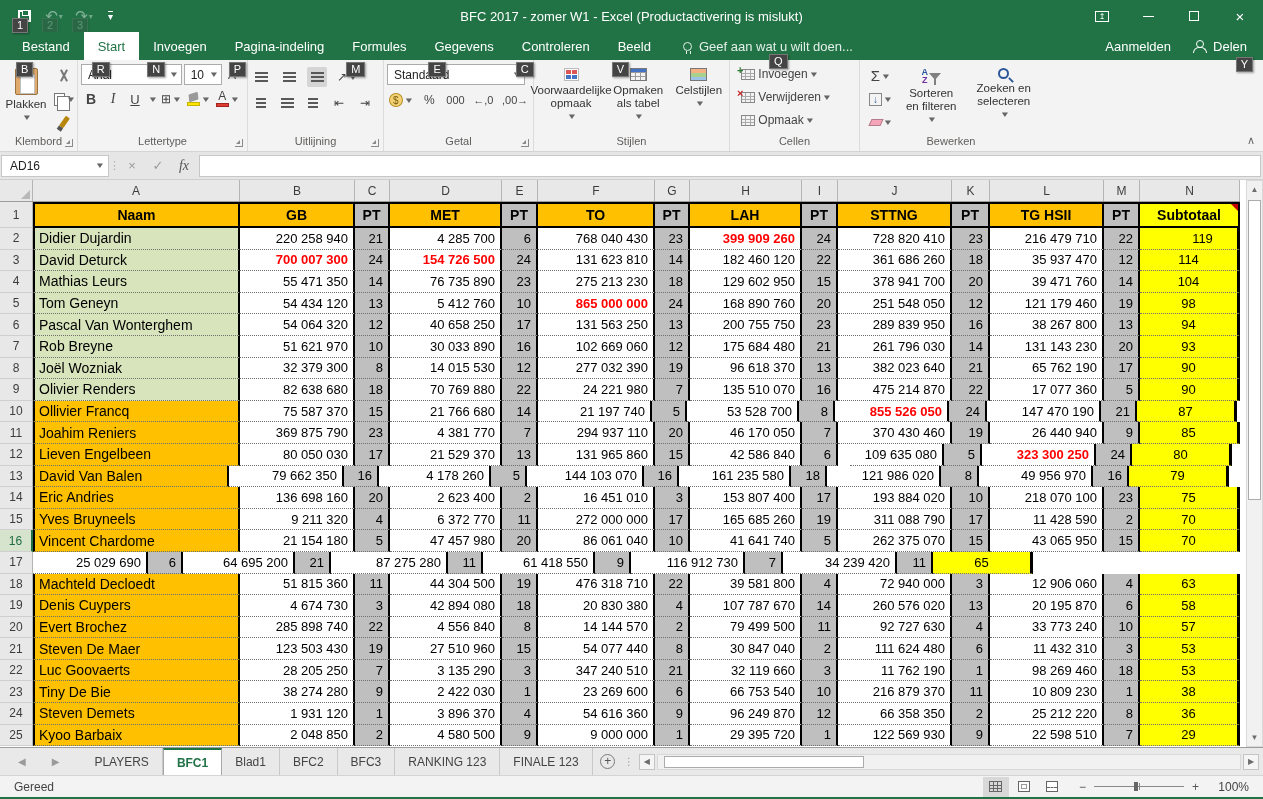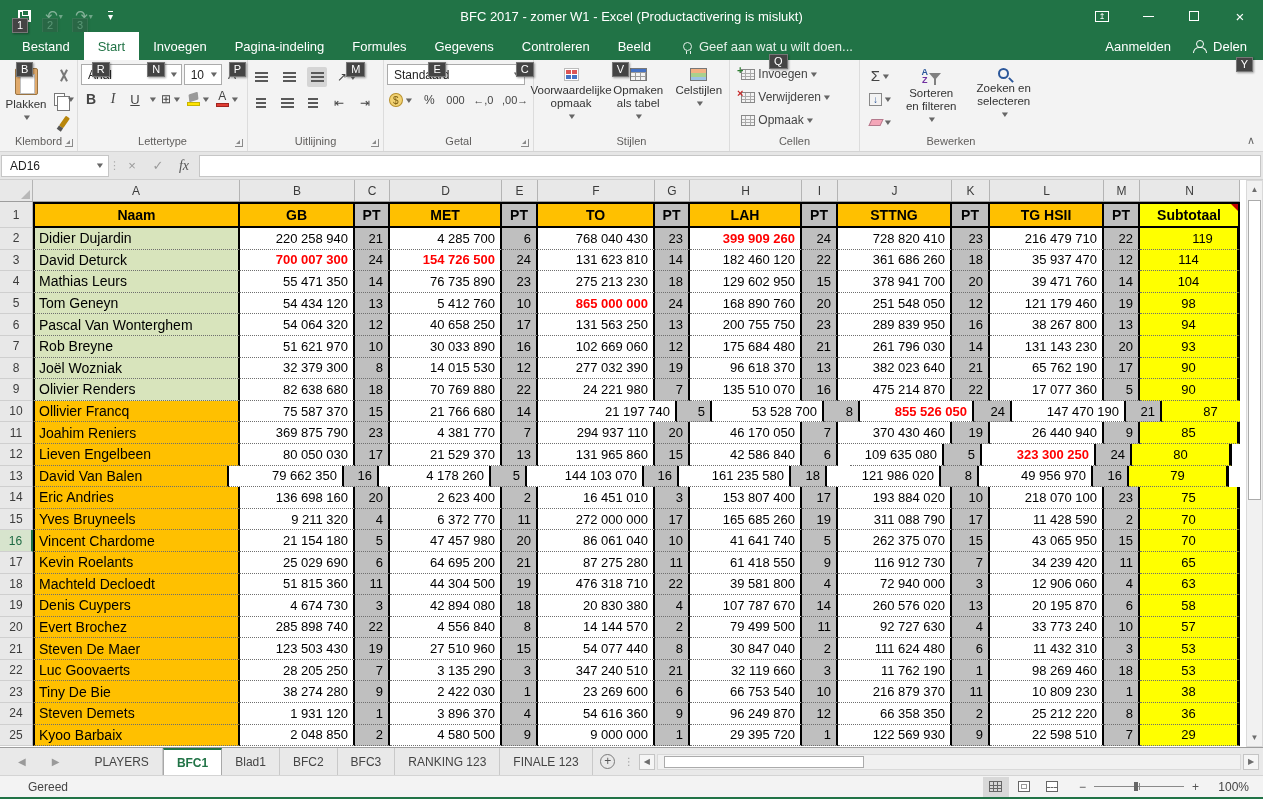--- a/index.html
+++ b/index.html
@@ -155,21 +155,21 @@
   .stab.active { background:#fff; color:#217346; font-weight:bold; border-top:2px solid #217346; border-right:1px solid #a8a8a8; border-left:1px solid #a8a8a8; }
   .addsheet { width:30px; display:flex; align-items:center; justify-content:center; }
   .ic-plus-circle { width:15px; height:15px; border-radius:50%; border:1px solid #7a7a7a; color:#555; font-size:12px; line-height:13px; text-align:center; }
   .hsplit { width:12px; display:flex; align-items:center; justify-content:center; color:#9a9a9a; font-size:10px; letter-spacing:0; }
   .hscroll { flex:1; display:flex; align-items:center; padding:0 4px; gap:2px; }
   .harrow { width:16px; height:16px; display:flex; align-items:center; justify-content:center; border:1px solid #c4c4c4; background:#f5f5f5; color:#6d6d6d; font-size:8px; }
   .htrack { flex:1; height:16px; background:#f1f1f1; border:1px solid #d9d9d9; position:relative; }
   .hthumb { position:absolute; left:6px; top:1px; height:12px; width:200px; background:#fff; border:1px solid #ababab; }
 
   
-  .statusbar { height:24px; background:#f3f3f3; border-top:1px solid #d4d4d4; display:flex; align-items:center; font-size:12px; color:#444; padding-left:28px; flex:0 0 auto; border-bottom:2px solid #217346; }
+  .statusbar { height:24px; background:#f3f3f3; border-top:1px solid #d4d4d4; display:flex; align-items:center; font-size:12px; color:#444; padding-left:14px; flex:0 0 auto; border-bottom:2px solid #217346; }
   .sb-right { margin-left:auto; display:flex; align-items:center; gap:14px; padding-right:14px; }
   .viewbtns { display:flex; gap:2px; }
   .vbtn { width:26px; height:20px; display:flex; align-items:center; justify-content:center; }
   .vbtn.active { background:#d8d8d8; }
   .vi-normal { width:13px; height:11px; border:1px solid #666; background:
     repeating-linear-gradient(to right, transparent 0 3px, #666 3px 4px),
     repeating-linear-gradient(to bottom, transparent 0 2.6px, #666 2.6px 3.6px); }
   .vi-layout { width:12px; height:11px; border:1px solid #666; background:#fff; position:relative; }
   .vi-layout::after { content:""; position:absolute; left:2px; top:2px; right:2px; bottom:2px; border:1px solid #999; }
   .vi-break { width:12px; height:11px; border:1px solid #666; background:linear-gradient(#fff 0 4px, transparent 4px), #fff; position:relative; }
@@ -636,21 +636,21 @@
             <div class="cell c-pt" style="width: 36px;">5</div>
             <div class="cell c-sub" style="width: 100px;">90</div>
           </div>
           <div class="grow">
             <div class="rh">10</div>
             <div class="cell c-name bg-gold first" style="width: 207px;">Ollivier Francq</div>
             <div class="cell c-num" style="width: 115px;">75 587 370</div>
             <div class="cell c-pt" style="width: 35px;">15</div>
             <div class="cell c-num" style="width: 112px;">21 766 680</div>
             <div class="cell c-pt" style="width: 36px;">14</div>
-            <div class="cell c-num" style="width: 139px;">21 197 740</div>
+            <div class="cell c-num" style="width: 114px;">21 197 740</div>
             <div class="cell c-pt" style="width: 35px;">5</div>
             <div class="cell c-num" style="width: 112px;">53 528 700</div>
             <div class="cell c-pt" style="width: 36px;">8</div>
             <div class="cell c-num red" style="width: 114px;">855 526 050</div>
             <div class="cell c-pt" style="width: 38px;">24</div>
             <div class="cell c-num" style="width: 114px;">147 470 190</div>
             <div class="cell c-pt" style="width: 36px;">21</div>
             <div class="cell c-sub" style="width: 100px;">87</div>
           </div>
           <div class="grow">
@@ -750,21 +750,20 @@
             <div class="cell c-num" style="width: 112px;">41 641 740</div>
             <div class="cell c-pt" style="width: 36px;">5</div>
             <div class="cell c-num" style="width: 114px;">262 375 070</div>
             <div class="cell c-pt" style="width: 38px;">15</div>
             <div class="cell c-num" style="width: 114px;">43 065 950</div>
             <div class="cell c-pt" style="width: 36px;">15</div>
             <div class="cell c-sub" style="width: 100px;">70</div>
           </div>
           <div class="grow">
             <div class="rh">17</div>
-            <div class="cell c-name bg-gold first" style="width: 207px;">Kevin Roelants</div>
             <div class="cell c-num" style="width: 115px;">25 029 690</div>
             <div class="cell c-pt" style="width: 35px;">6</div>
             <div class="cell c-num" style="width: 112px;">64 695 200</div>
             <div class="cell c-pt" style="width: 36px;">21</div>
             <div class="cell c-num" style="width: 117px;">87 275 280</div>
             <div class="cell c-pt" style="width: 35px;">11</div>
             <div class="cell c-num" style="width: 112px;">61 418 550</div>
             <div class="cell c-pt" style="width: 36px;">9</div>
             <div class="cell c-num" style="width: 114px;">116 912 730</div>
             <div class="cell c-pt" style="width: 38px;">7</div>

